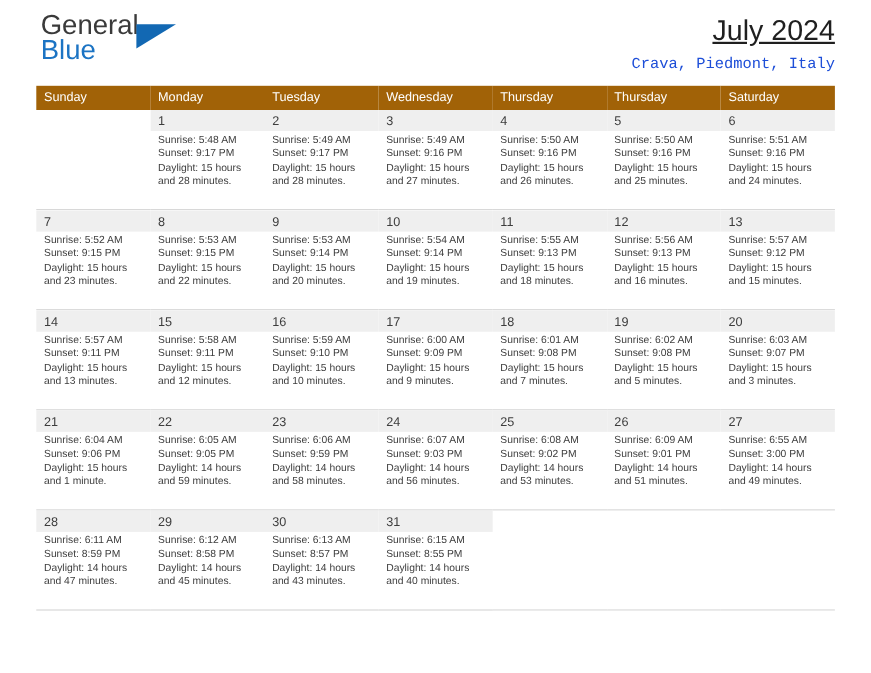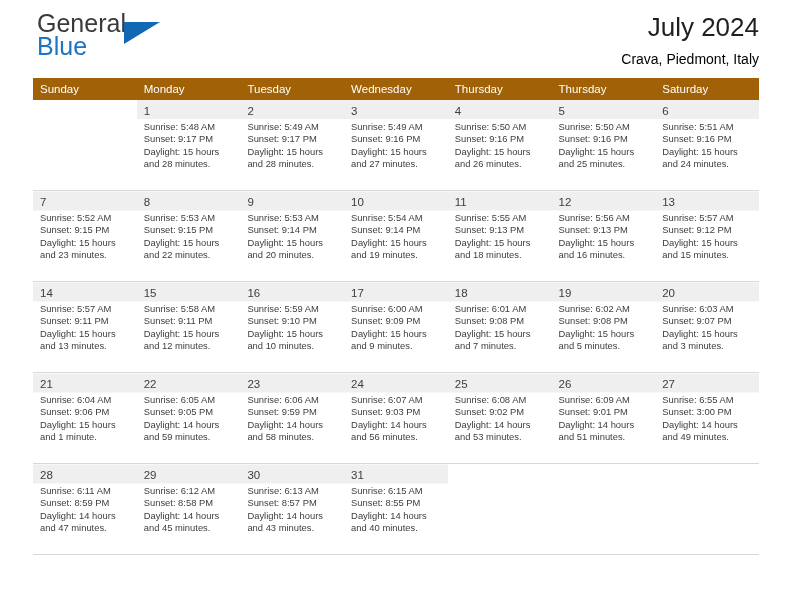--- a/index.html
+++ b/index.html
@@ -63,26 +63,28 @@
   .title-block {
     text-align: right;
     padding-top: 1px;
   }
   .cal-title {
     font-size: 26px;
     color: #1f1f1f;
     line-height: 32px;
     font-weight: normal;
     margin: 0;
+    text-decoration: underline;
   }
   .cal-subtitle {
     font-size: 14px;
-    color: #000000;
+    color: #1d4ed8;
     line-height: 20px;
     margin: 6px 0 0 0;
+    font-family: Liberation Mono, monospace;
   }
 
   
   .calendar {
     width: 726px;
     border-collapse: collapse;
     table-layout: fixed;
     margin-top: 4px;
   }
   .calendar thead th {

